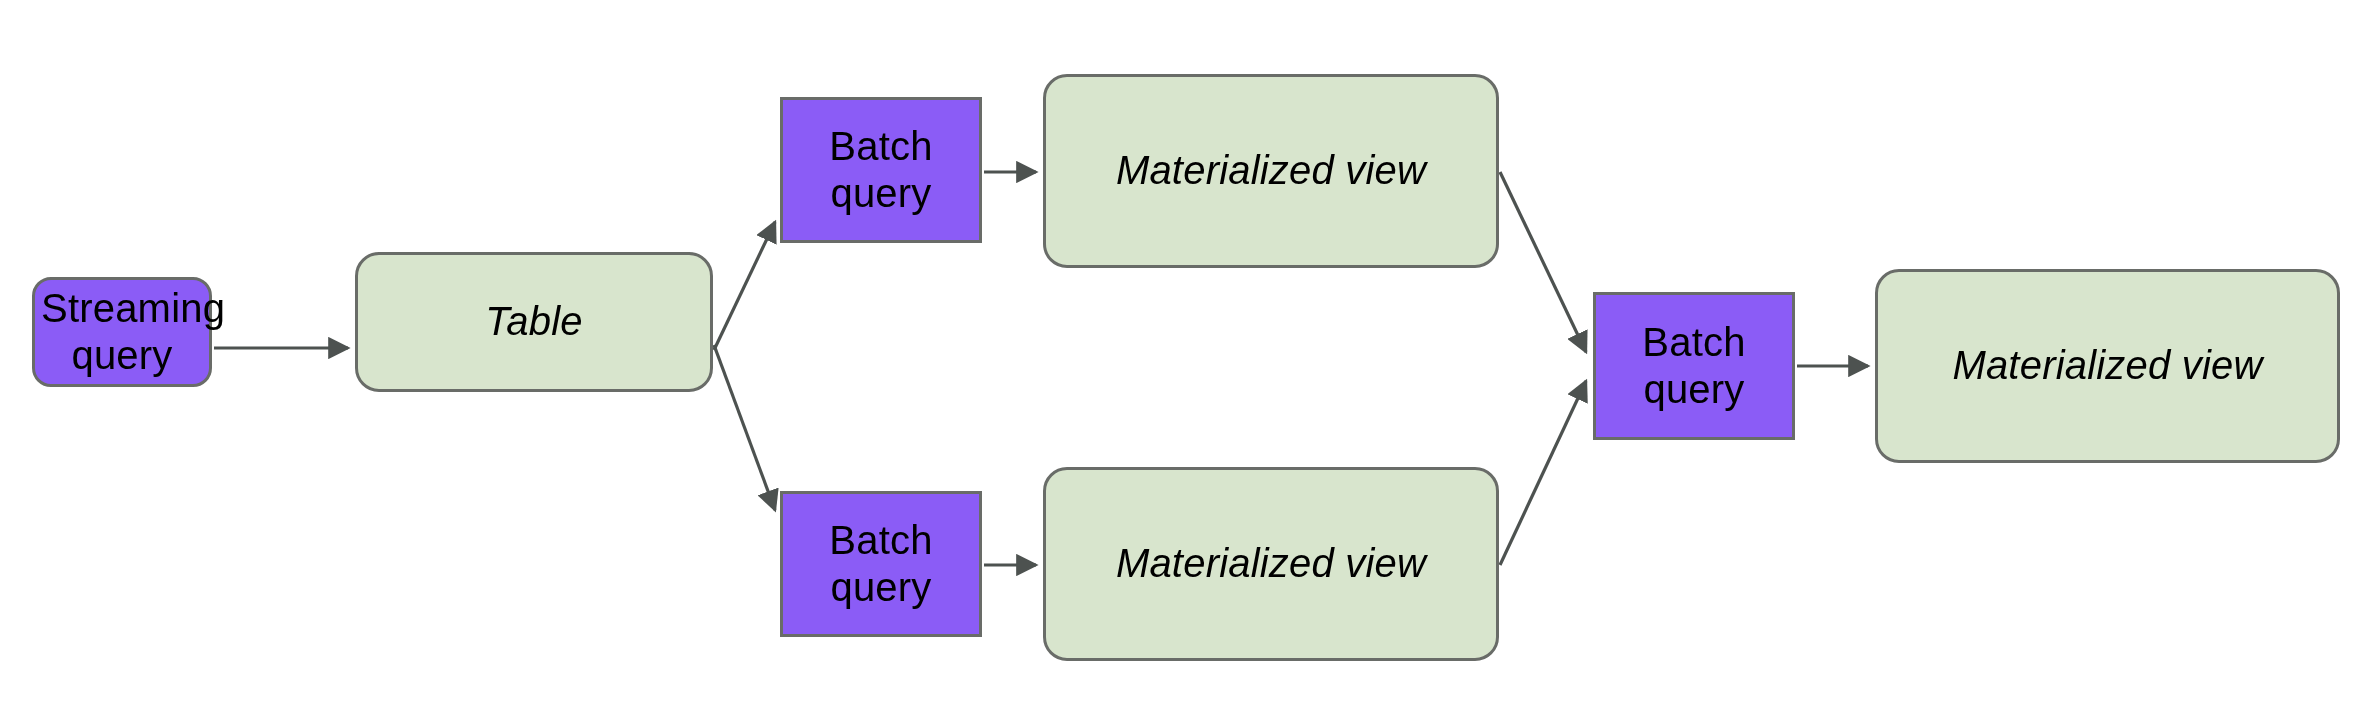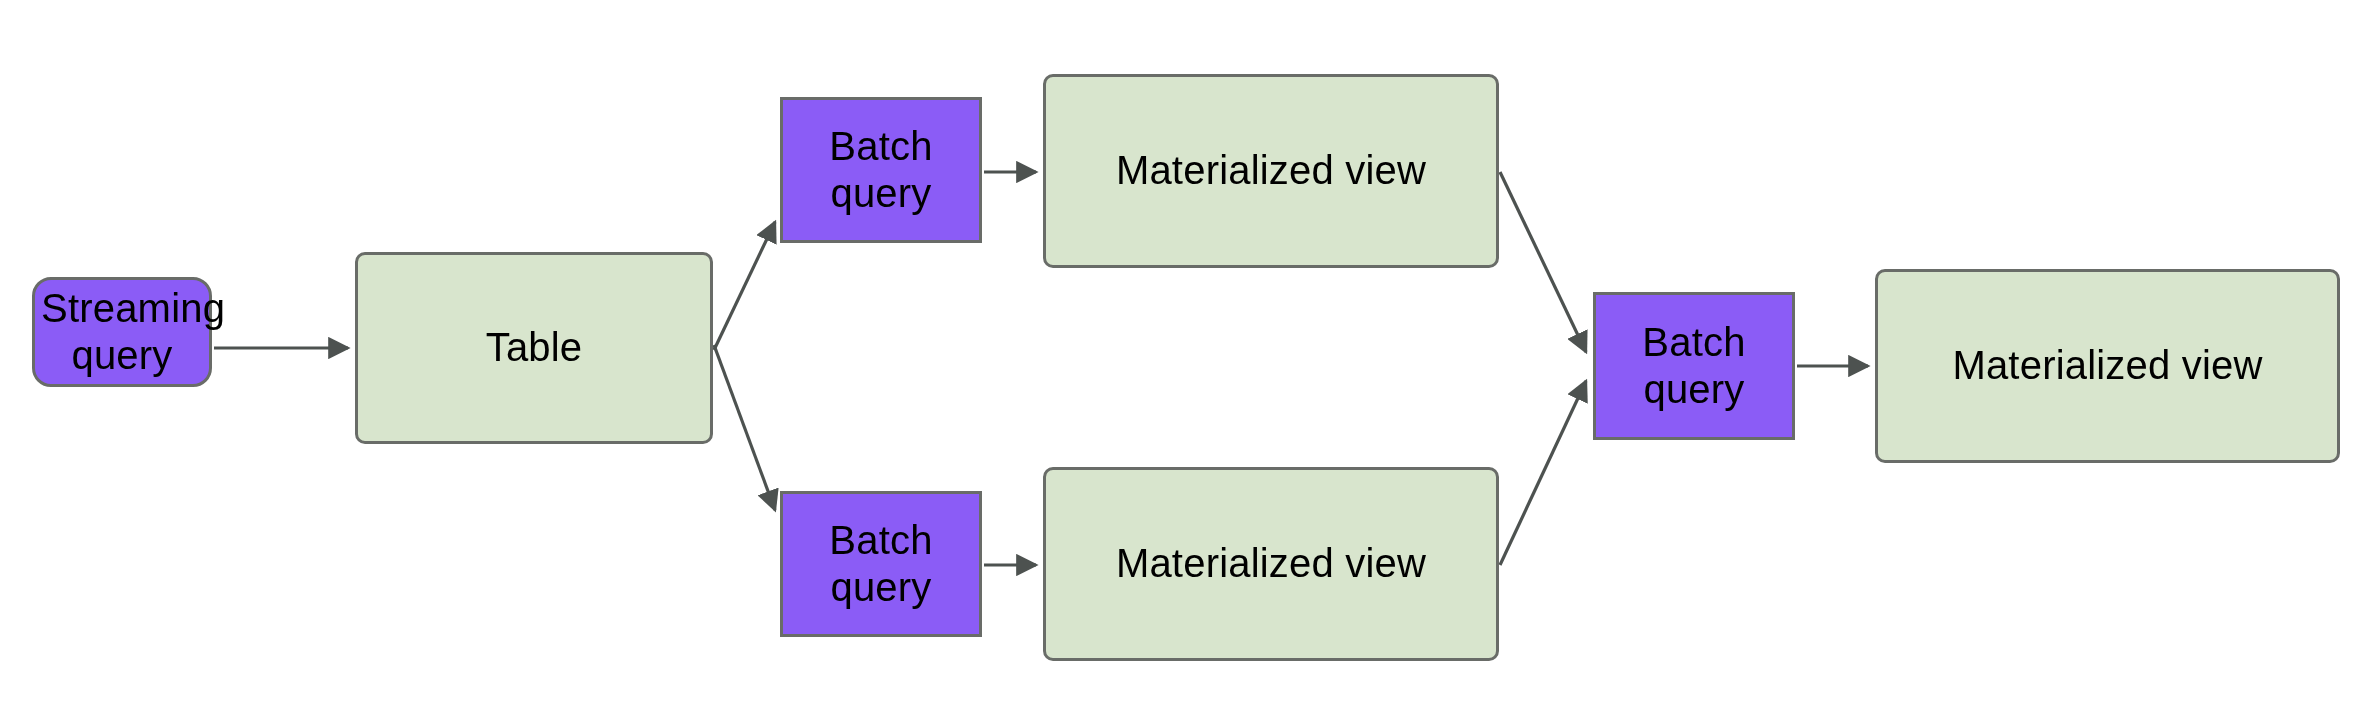--- a/index.html
+++ b/index.html
@@ -39,21 +39,22 @@
     white-space: pre-line;
   }
   .node-process {
     background: #8b5cf6;
     border: 3px solid #696c68;
     border-radius: 0;
   }
   .node-store {
     background: #d8e5cd;
     border: 3px solid #696c68;
-    border-radius: 10px;
+    border-radius: 24px;
+    font-style: italic;
   }
   .node-label {
     display: block;
     width: 100%;
     padding: 0 6px;
     box-sizing: border-box;
   }
 </style>
 </head>
 <body>
@@ -76,21 +77,21 @@
         <path d="M 1500 565 L 1586 381" marker-end="url(#arrowhead)"></path>
         <path d="M 1797 366 L 1868 366" marker-end="url(#arrowhead)"></path>
       </g>
   </svg>
 
   <div class="node node-process" style="left: 32px; top: 277px; width: 180px; height: 110px; border-radius: 19px;">
     <span class="node-label">Streaming
 query</span>
   </div>
 
-  <div class="node node-store" style="left: 355px; top: 252px; width: 358px; height: 192px;">
+  <div class="node node-store" style="left: 355px; top: 252px; width: 358px; height: 140px;">
     <span class="node-label">Table</span>
   </div>
 
   <div class="node node-process" style="left: 780px; top: 97px; width: 202px; height: 146px;">
     <span class="node-label">Batch
 query</span>
   </div>
 
   <div class="node node-store" style="left: 1043px; top: 74px; width: 456px; height: 194px;">
     <span class="node-label">Materialized view</span>

